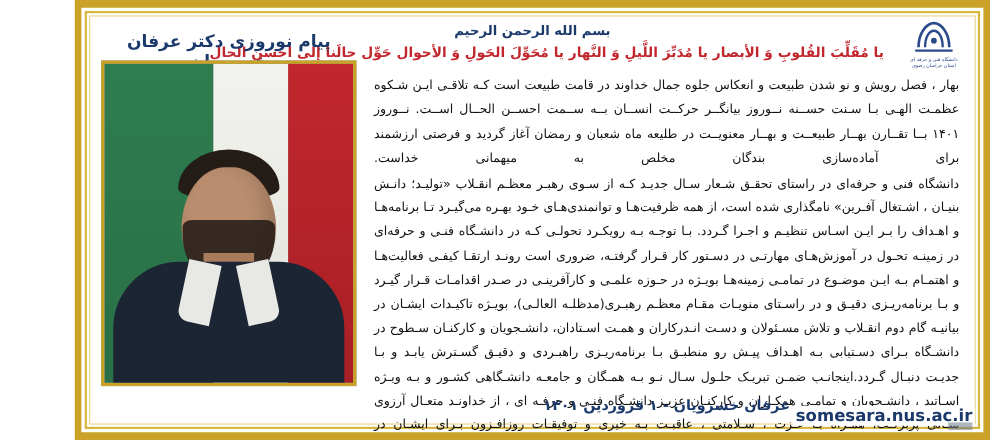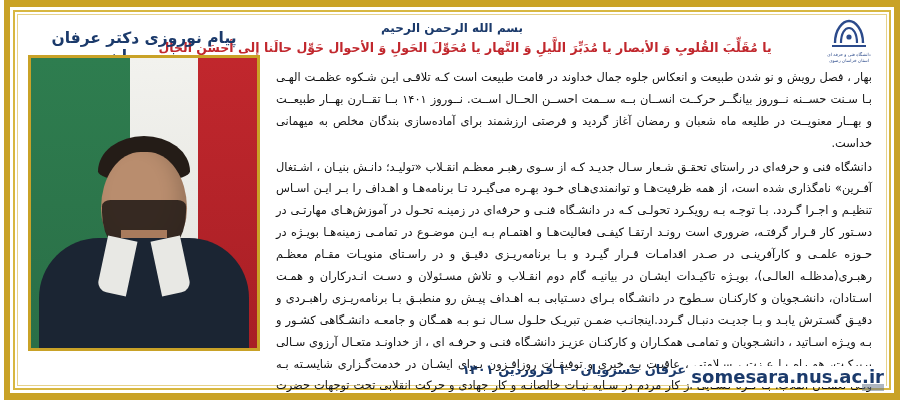--- a/index.html
+++ b/index.html
@@ -9,21 +9,21 @@
   body {
     width: 900px;
     height: 400px;
     background: #ffffff;
     font-family: "DejaVu Sans", "Liberation Sans", sans-serif;
     overflow: hidden;
   }
 
   .poster {
     position: relative;
-    width: 896px;
+    width: 832px;
     height: 400px;
     box-sizing: border-box;
     background: #fdfdfb;
     border: 6px solid #c9a227;
     border-top-width: 7px;
     border-bottom-width: 7px;
     background-image:
       linear-gradient(#ffffff, #ffffff);
     padding-left: 12px;
   }
@@ -247,21 +247,21 @@
     color: #1b3a6b;
   }
 
   
   .site-tag {
     position: absolute;
     bottom: 6px;
     right: 8px;
     direction: ltr;
     font-family: "DejaVu Sans", "Liberation Sans", sans-serif;
-    font-size: 18px;
+    font-size: 15px;
     font-weight: bold;
     color: #1b3a6b;
     background: #ffffff;
     padding: 0 2px;
   }
   .site-badge {
     position: absolute;
     bottom: 2px;
     right: 10px;
     width: 22px;

